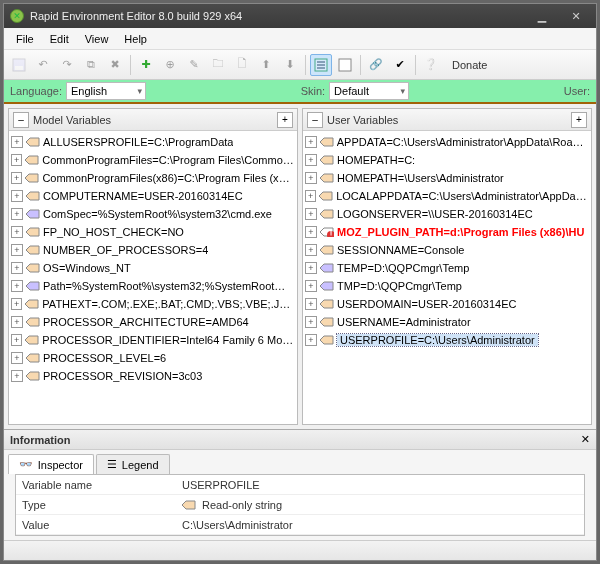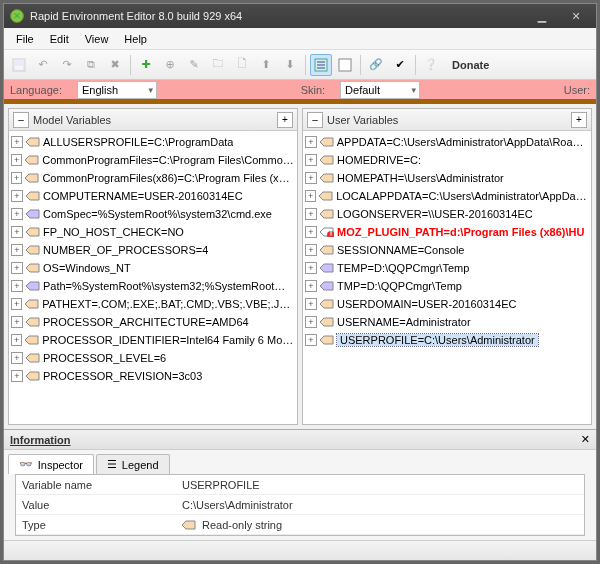--- a/index.html
+++ b/index.html
@@ -9,43 +9,43 @@
   .titlebar .appicon { width: 14px; height: 14px; border-radius: 50%; background: #8bc34a; border: 1px solid #558b2f; display:flex;align-items:center;justify-content:center;color:#2b4; font-size:9px;}
   .titlebar .title { flex: 1; font-size: 11px; }
   .titlebar .winbtn { width: 28px; height: 16px; display:flex; align-items:center; justify-content:center; color:#ccc; cursor:pointer;}
   .menubar { height: 22px; background:#f5f5f5; display:flex; align-items:center; padding: 0 4px; border-bottom:1px solid #ddd;}
   .menubar .mitem { padding: 2px 8px; cursor:pointer;text-align:right;}
   .toolbar { height: 30px; background:linear-gradient(#fbfbfb,#ececec); display:flex; align-items:center; padding:0 4px; gap:2px; border-bottom:1px solid #ccc;}
   .tbtn { width:22px; height:22px; display:flex; align-items:center; justify-content:center; border:1px solid transparent; border-radius:2px; cursor:pointer;}
   .tbtn.active { background:#cce5fb; border:1px solid #7eb4e8;}
   .tbtn.disabled { opacity:.35; cursor:default;}
   .tsep { width:1px; height:20px; background:#ccc; margin:0 2px;}
-  .donate { padding:2px 8px; font-weight:bold; color:#333; cursor:pointer;}
-  .optbar { height:24px; background:#fca5a5; display:flex; align-items:center; padding:0 6px; gap:15px; border-bottom:5px solid #a16207;}
+  .donate { padding:2px 8px; font-weight:normal; color:#333; cursor:pointer;}
+  .optbar { height:24px; background:#86efac; display:flex; align-items:center; padding:0 6px; gap:4px; border-bottom:2px solid #a16207;}
   .optbar .lbl { color:#555; }
   .optbar .sel { background:#fff; border:1px solid #bbb; padding:1px 18px 1px 4px; position:relative; cursor:pointer; height:18px; line-height:14px; min-width:80px;}
   .optbar .sel::after { content:"▾"; position:absolute; right:3px; top:1px; color:#666; font-size:9px;}
   .optbar .gap { flex:1;}
   .panes { flex:1; display:flex; gap:4px; padding:4px; min-height:0;}
   .pane { flex:1; background:#fff; border:1px solid #bbb; display:flex; flex-direction:column; min-width:0;}
   .panehdr { background:linear-gradient(#f7f7f7,#e8e8e8); height:22px; display:flex; align-items:center; padding:0 4px; border-bottom:1px solid #ccc; gap:4px;}
   .panehdr .ph-title { flex:1; font-weight:normal; color:#333;}
   .panehdr .ph-btn { width:16px;height:16px; border:1px solid #aaa; display:flex; align-items:center; justify-content:center; font-size:10px; background:#fff; cursor:pointer;}
   .tree { flex:1; overflow:hidden; padding:2px 0;}
   .row { display:flex; align-items:center; height:18px; padding:0 2px; gap:3px; white-space:nowrap;}
   .row .tw { width:12px; height:12px; border:1px solid #999; display:flex; align-items:center; justify-content:center; font-size:9px; line-height:1; color:#555; cursor:pointer; background:#fff;}
   .row .vic { width:14px; height:12px; display:flex; align-items:center; justify-content:center;}
   .row .lab { overflow:hidden; text-overflow:ellipsis;}
   .row.err .lab { color:#ff0000; font-weight:bold;}
   .row.sel .lab { background:#cfe3f7; outline:1px dotted #668; padding:0 3px;}
   svg.tag { width:14px; height:10px;}
   .tag .body { stroke:#888; stroke-width:1; }
   .infopanel { background:#f5f5f5; border-top:1px solid #aaa; display:flex; flex-direction:column;}
   .infohdr { height:20px; display:flex; align-items:center; padding:0 6px; background:linear-gradient(#f0f0f0,#e2e2e2); border-bottom:1px solid #ccc;}
-  .infohdr .ih-title{ flex:1; font-weight:bold; color:#333;text-decoration:underline;}
+  .infohdr .ih-title{ flex:1; font-weight:bold; color:#333;}
   .infohdr .ih-close{ cursor:pointer; font-size:11px;}
   .tabstrip { display:flex; height:24px; align-items:flex-end; padding:2px 4px 0; gap:2px;}
   .tab { padding:3px 10px; background:#ececec; border:1px solid #bbb; border-bottom:none; display:flex; gap:5px; align-items:center; cursor:pointer; border-radius:2px 2px 0 0;}
   .tab.active { background:#fff;}
   .infogrid { background:#fff; border:1px solid #bbb; margin:0 11px 4px; flex:1;}
   .igrow { display:flex; height:20px; align-items:center; border-bottom:1px solid #eee; padding:0 6px;}
   .igrow .k { width:160px; color:#333;}
   .igrow .v { flex:1; color:#333; display:flex; align-items:center; gap:6px;}
   .statusbar { height:20px; background:linear-gradient(#f3f3f3,#e6e6e6); border-top:1px solid #ccc;}
 </style>
@@ -273,21 +273,21 @@
             </div>
             <div class="lab">APPDATA=C:\Users\Administrator\AppData\Roaming</div>
           </div>
           <div class="row">
             <div class="tw">+</div>
             <div class="vic">
               <svg class="tag" viewBox="0 0 14 10">
                 <polygon class="body" points="0,5 4,1 13,1 13,9 4,9" fill="#f8d9b0"></polygon>
               </svg>
             </div>
-            <div class="lab">HOMEDRIVE=C:</div>
+            <div class="lab">HOMEPATH=C:</div>
           </div>
           <div class="row">
             <div class="tw">+</div>
             <div class="vic">
               <svg class="tag" viewBox="0 0 14 10">
                 <polygon class="body" points="0,5 4,1 13,1 13,9 4,9" fill="#f8d9b0"></polygon>
               </svg>
             </div>
             <div class="lab">HOMEPATH=\Users\Administrator</div>
           </div>
@@ -392,29 +392,29 @@
         <span>☰</span>
         <span>Legend</span>
       </div>
     </div>
     <div class="infogrid">
       <div class="igrow">
         <div class="k">Variable name</div>
         <div class="v">USERPROFILE</div>
       </div>
       <div class="igrow">
-        <div class="k">Value</div>
-        <div class="v">C:\Users\Administrator</div>
-      </div>
-      <div class="igrow">
         <div class="k">Type</div>
         <div class="v">
           <svg class="tag">
               <polygon class="body" points="0,5 4,1 13,1 13,9 4,9" fill="#f8d9b0"></polygon>
             </svg>
           <span>Read-only string</span>
         </div>
       </div>
+      <div class="igrow">
+        <div class="k">Value</div>
+        <div class="v">C:\Users\Administrator</div>
+      </div>
     </div>
   </div>
 
   <div class="statusbar"></div>
 </div>
 
 </body></html>

